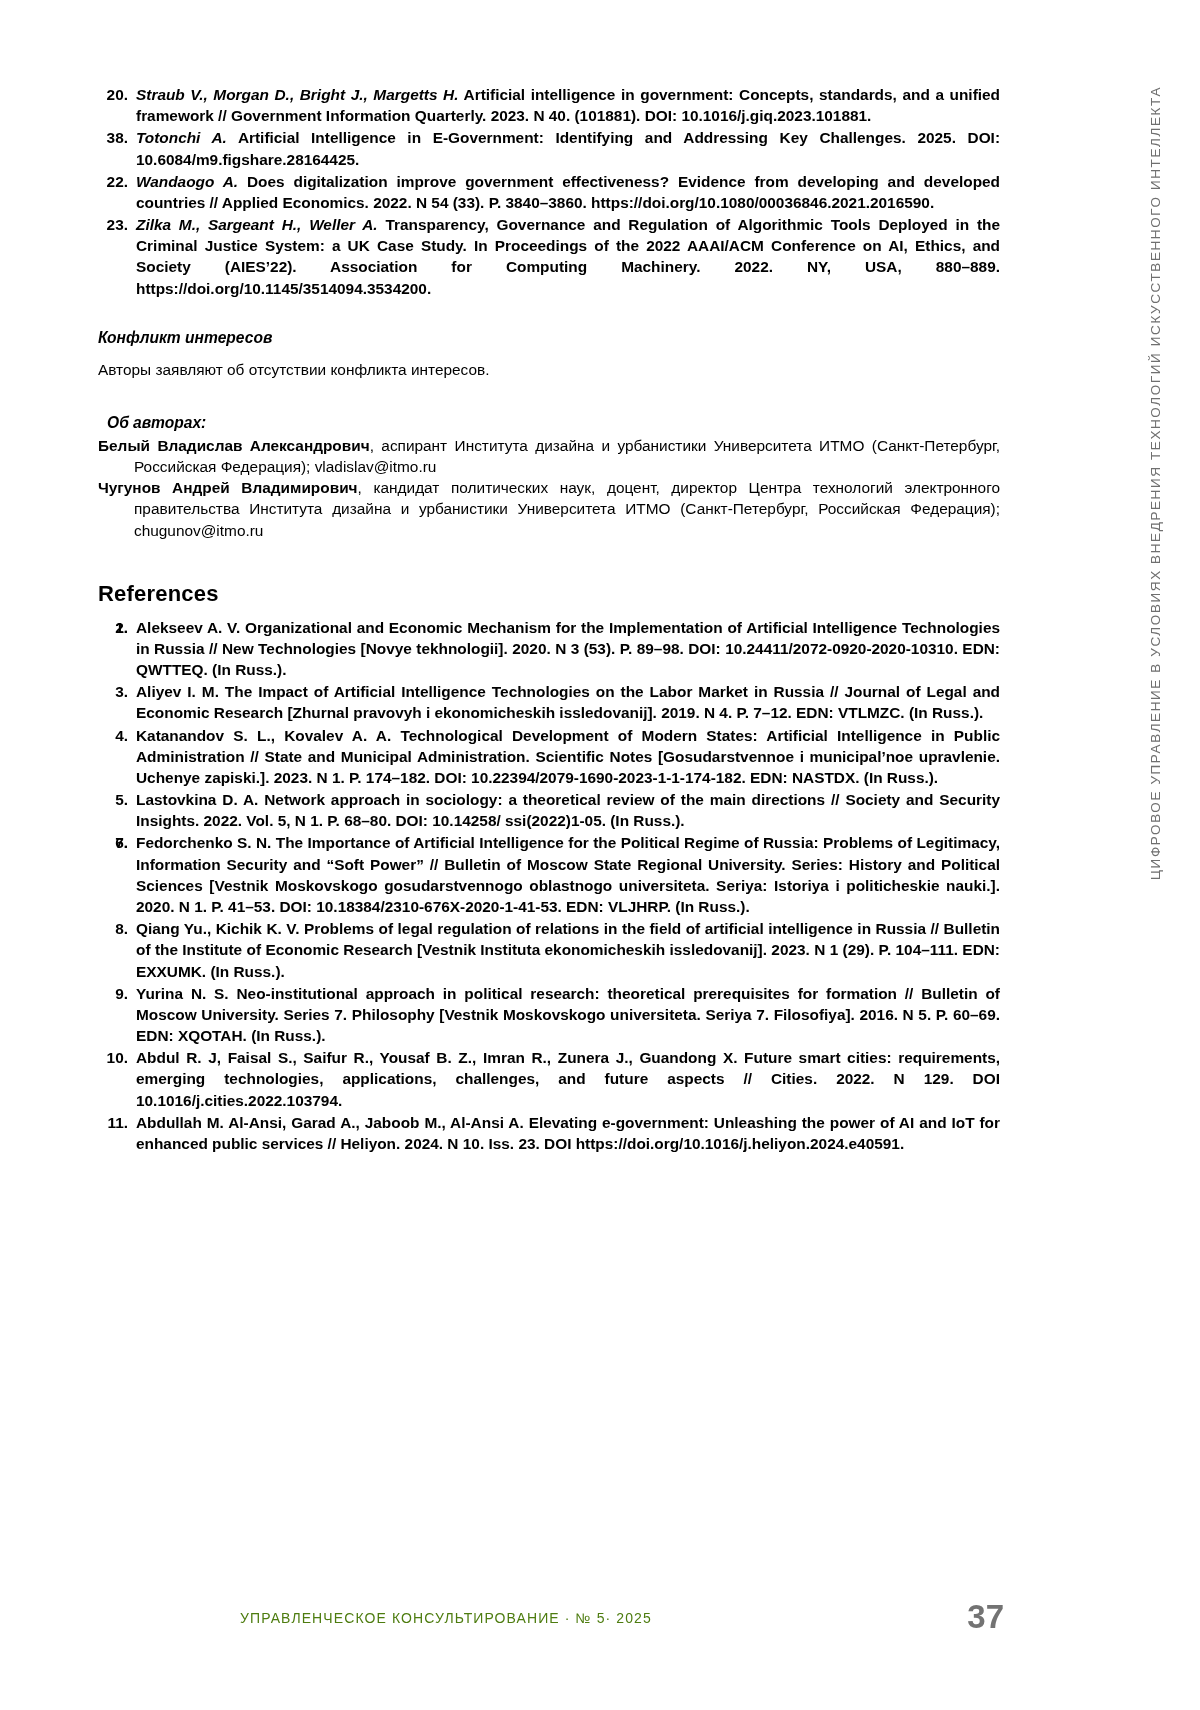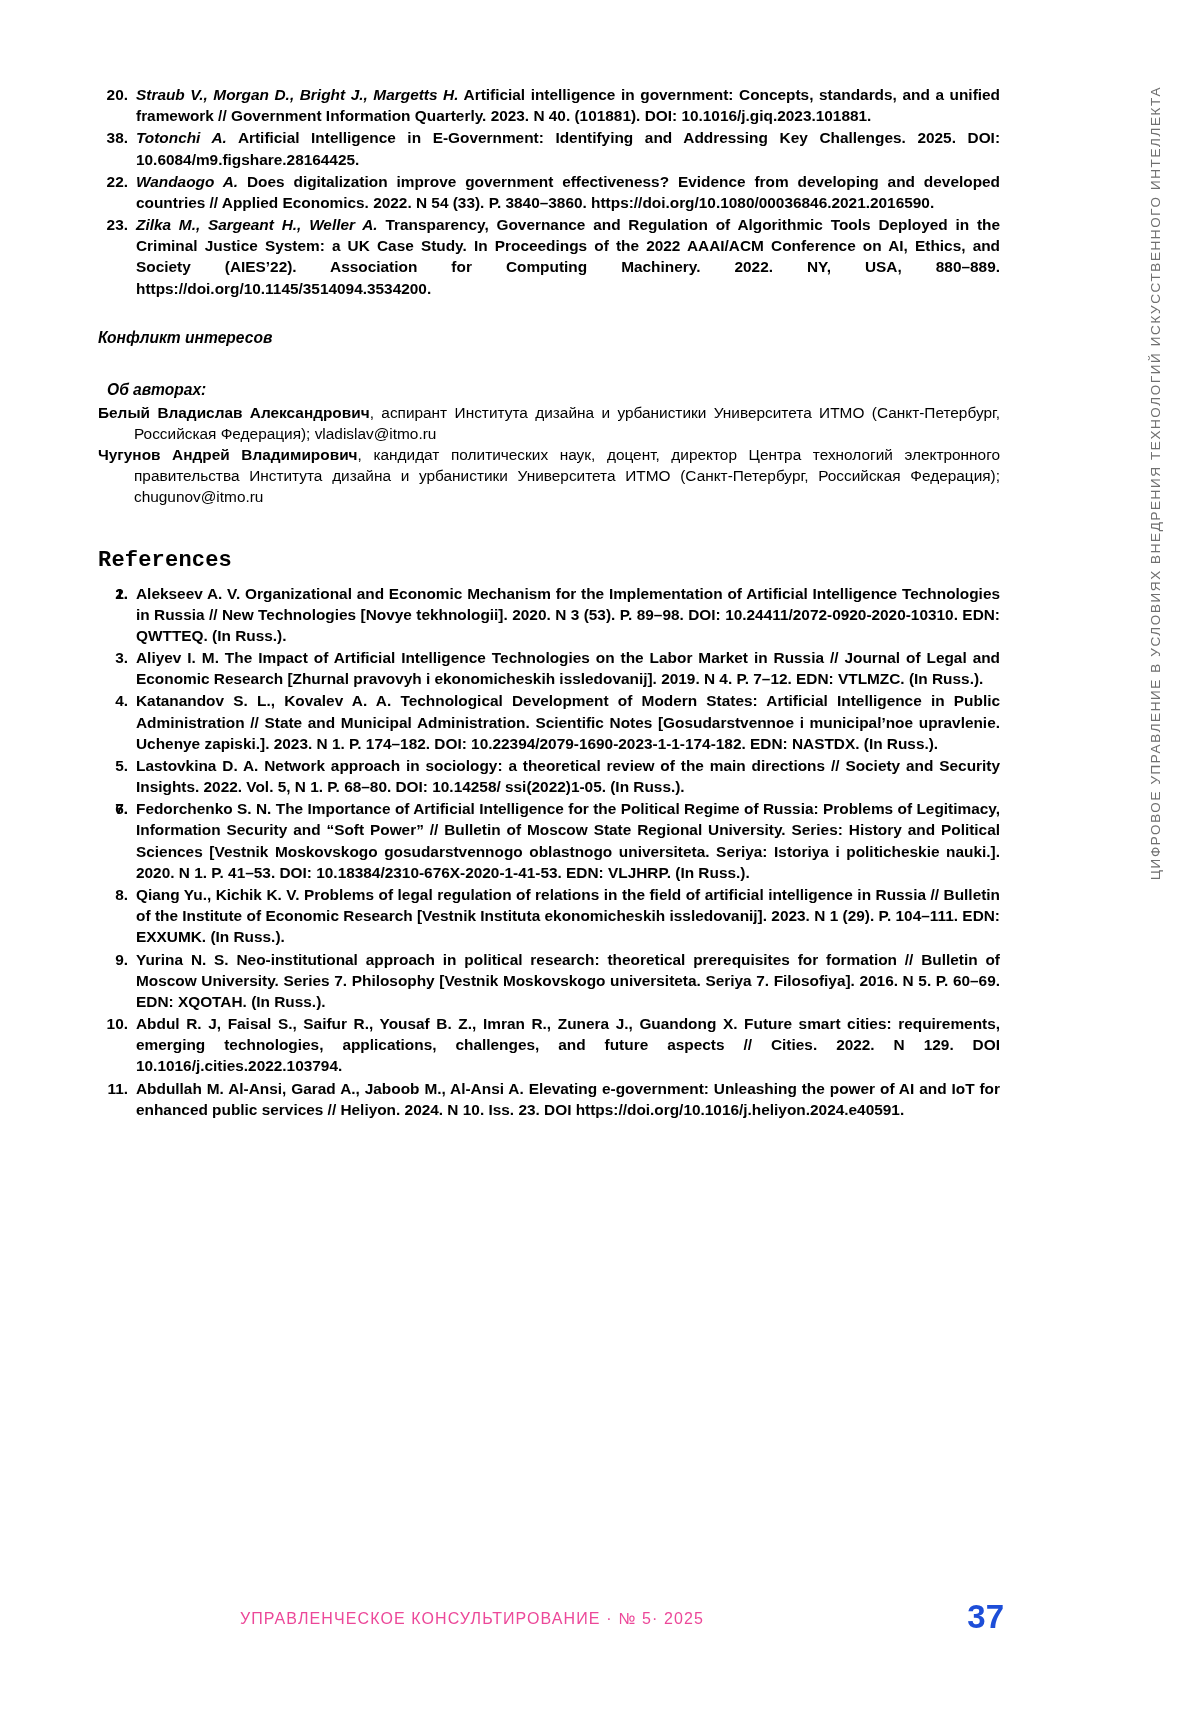--- a/index.html
+++ b/index.html
@@ -107,51 +107,51 @@
     line-height: 1.375;
     font-family: "Liberation Sans", sans-serif;
     text-align: justify;
     padding-left: 36px;
     text-indent: -36px;
     margin-bottom: 0px;
   }
   .refs-title {
     font-size: 22px;
     font-weight: bold;
-    font-family: Liberation Mono, monospace;
+    font-family: Liberation Sans, sans-serif;
     margin: 40px 0 10px 0;
     letter-spacing: 0.2px;
   }
 
   
   .footer {
     position: absolute;
     left: 0;
     bottom: 66px;
     width: 1200px;
     height: 40px;
   }
   .footer-journal {
     position: absolute;
     left: 240px;
     top: 6px;
-    font-size: 16px;
+    font-size: 14px;
     letter-spacing: 1.1px;
-    color: #ec4899;
+    color: #4d7c0f;
     font-family: "Liberation Sans", sans-serif;
     text-transform: uppercase;
   }
   .footer-page {
     position: absolute;
     right: 196px;
     top: -6px;
     font-size: 33px;
     font-weight: bold;
     font-family: "Liberation Sans", sans-serif;
-    color: #1d4ed8;
+    color: #737373;
   }
 </style>
 </head>
 <body>
 
 <div class="page">
 
   <div class="side-rail">
     <div class="vtext">ЦИФРОВОЕ УПРАВЛЕНИЕ В УСЛОВИЯХ ВНЕДРЕНИЯ ТЕХНОЛОГИЙ ИСКУССТВЕННОГО ИНТЕЛЛЕКТА</div>
   </div>
@@ -167,20 +167,21 @@
       </li>
       <li>
         <span class="num">22.</span><span class="it">Wandaogo A.</span><span> Does digitalization improve government effectiveness? Evidence from developing and developed countries // Applied Economics. 2022. N 54 (33). P. 3840–3860. https://doi.org/10.1080/00036846.2021.2016590.</span>
       </li>
       <li>
         <span class="num">23.</span><span class="it">Zilka M., Sargeant H., Weller A.</span><span> Transparency, Governance and Regulation of Algorithmic Tools Deployed in the Criminal Justice System: a UK Case Study. In Proceedings of the 2022 AAAI/ACM Conference on AI, Ethics, and Society (AIES’22). Association for Computing Machinery. 2022. NY, USA, 880–889. https://doi.org/10.1145/3514094.3534200.</span>
       </li>
     </ol>
 
     <div class="sec-head">Конфликт интересов</div>
+    <p class="plain-para">Авторы заявляют об отсутствии конфликта интересов.</p>
 
     <div class="authors-head">Об авторах:</div>
     <div class="author-entry">
       <span class="bd">Белый Владислав Александрович</span><span>, аспирант Института дизайна и урбанистики Университета ИТМО (Санкт-Петербург, Российская Федерация); vladislav@itmo.ru</span>
     </div>
     <div class="author-entry">
       <span class="bd">Чугунов Андрей Владимирович</span><span>, кандидат политических наук, доцент, директор Центра технологий электронного правительства Института дизайна и урбанистики Университета ИТМО (Санкт-Петербург, Российская Федерация); chugunov@itmo.ru</span>
     </div>
 
     <div class="refs-title">References</div>

